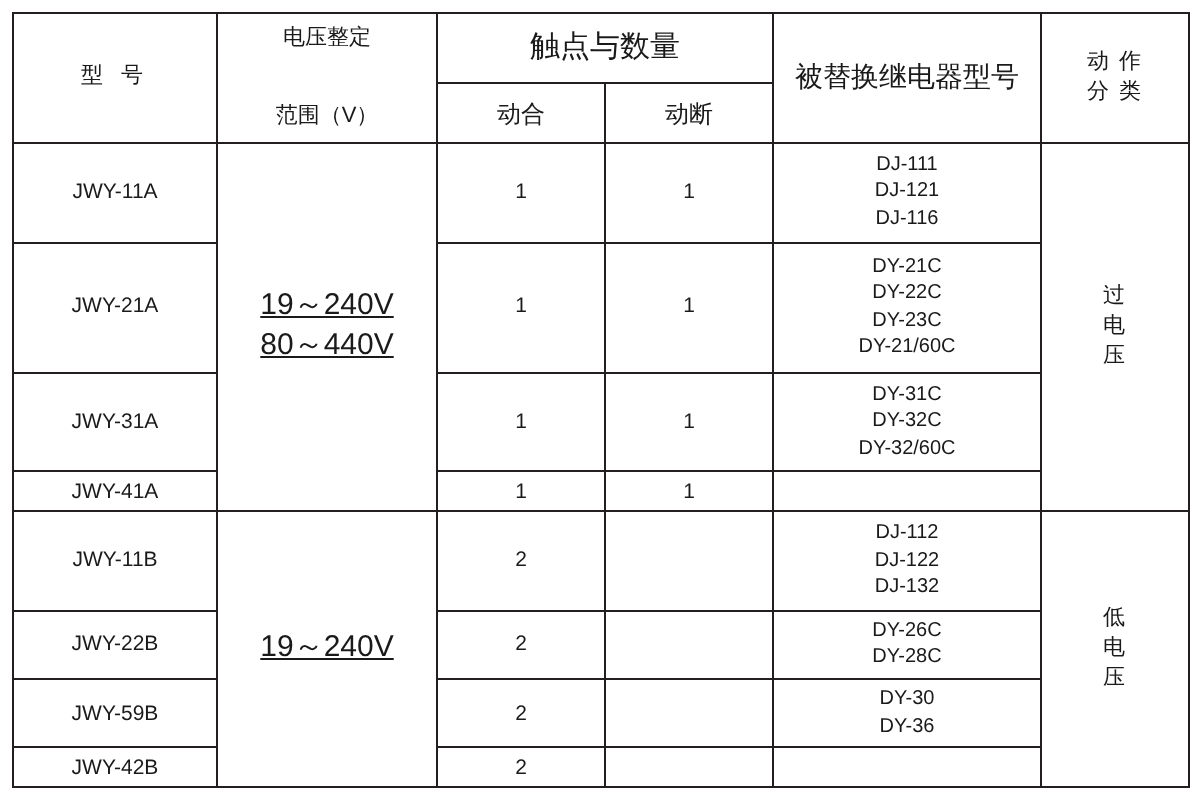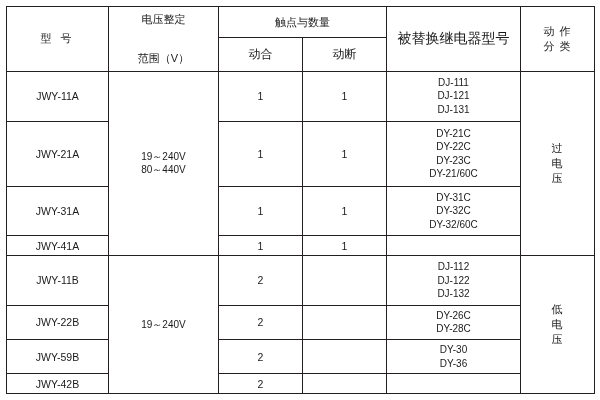--- a/index.html
+++ b/index.html
@@ -45,21 +45,21 @@
   .hdr-voltage {
     text-align: left;
     padding-left: 10px;
     line-height: 1.7;
   }
   .hdr-voltage .l2 {
     display: block;
     margin-top: 24px;
   }
   .hdr-contact {
-    font-size: 11px;
+    font-size: 15px;
     margin-top: 32px;
   }
   .hdr-sub {
     font-size: 12px;
   }
   .hdr-replace {
     font-size: 14px;
   }
   .hdr-action {
     font-size: 11px;
@@ -68,22 +68,23 @@
   }
   .hdr-action span {
     display: block;
   }
   .model-cell {
     font-size: 10.5px;
     text-align: left;
     padding-left: 16px;
   }
   .volt-cell {
-    font-size: 10px;
+    font-size: 15px;
     line-height: 2.2;
+    text-decoration: underline;
   }
   .volt-cell span {
     display: block;
   }
   .num-cell {
     font-size: 10.5px;
   }
   .replace-cell {
     font-size: 10px;
     line-height: 1.45;
@@ -136,21 +137,21 @@
         <td class="model-cell">JWY-11A</td>
         <td rowspan="4" class="volt-cell">
           <span>19～240V</span>
           <span>80～440V</span>
         </td>
         <td class="num-cell">1</td>
         <td class="num-cell">1</td>
         <td class="replace-cell">
           <span>DJ-111</span>
           <span>DJ-121</span>
-          <span>DJ-131</span>
+          <span>DJ-116</span>
         </td>
         <td rowspan="4" class="action-cell">
           <span>过</span>
           <span>电</span>
           <span>压</span>
         </td>
       </tr>
 
       <tr>
         <td class="model-cell">JWY-21A</td>

